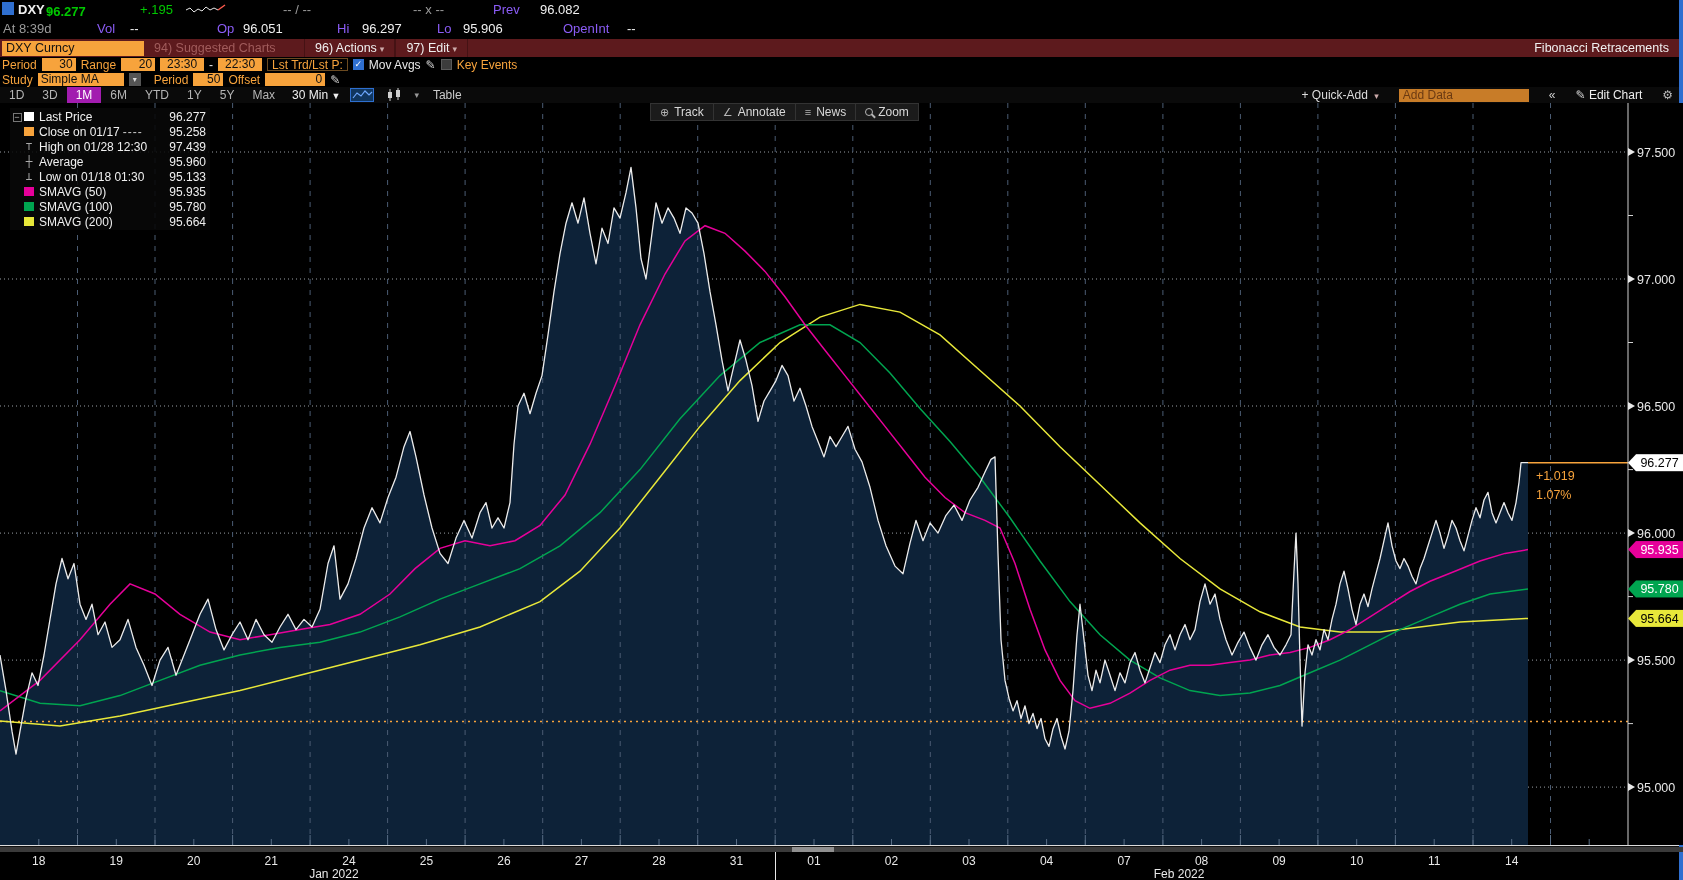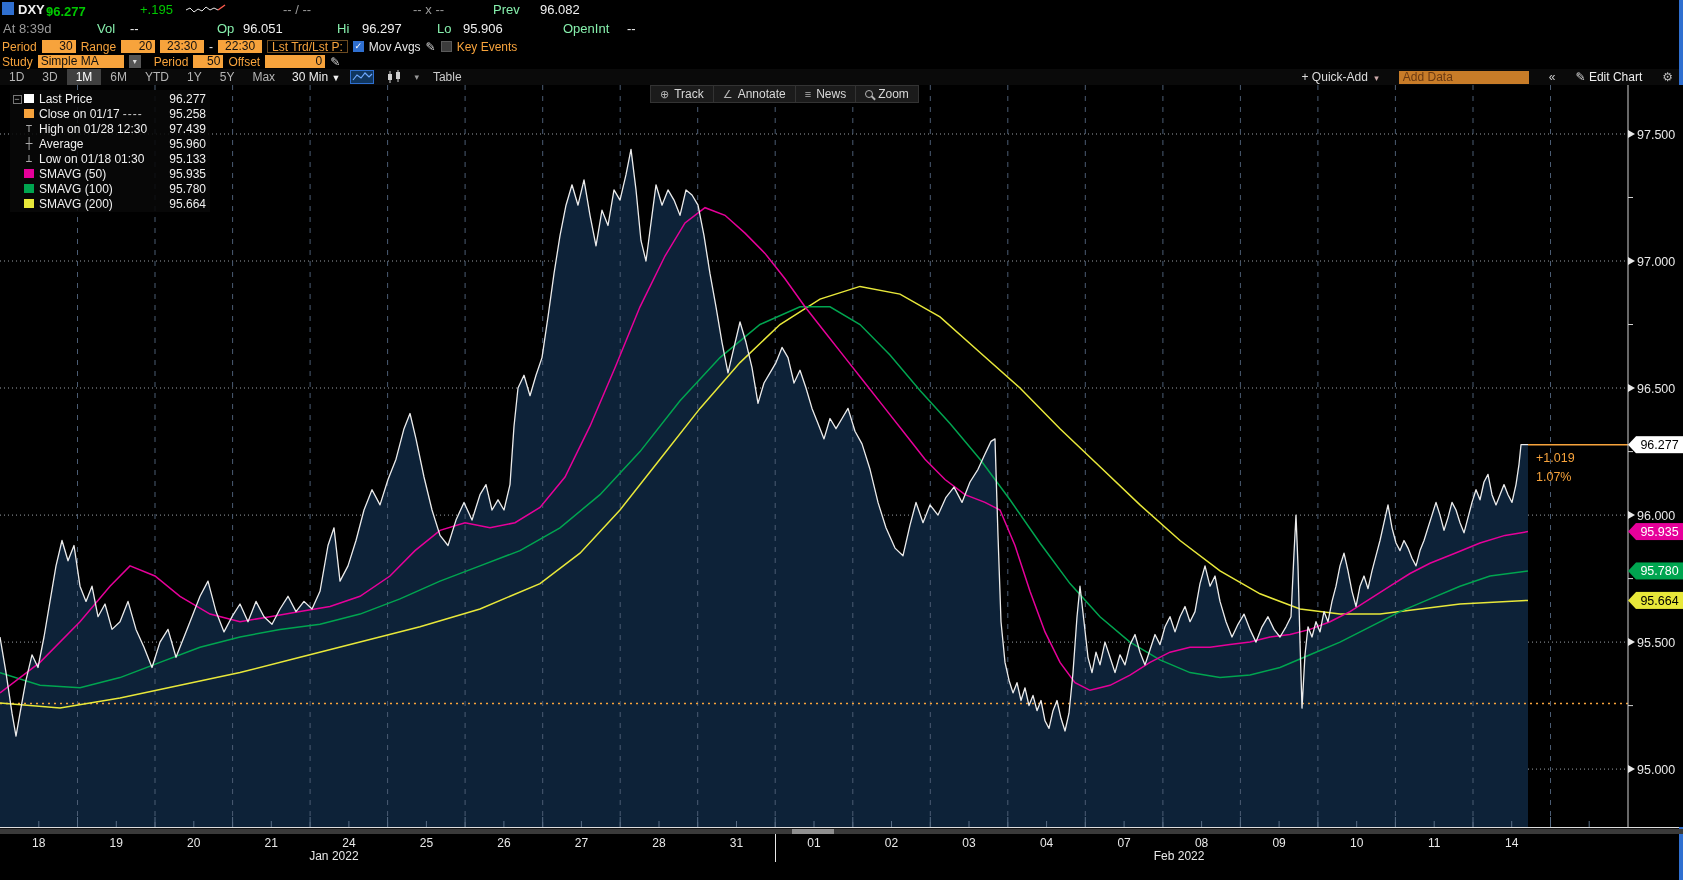--- a/index.html
+++ b/index.html
@@ -6,21 +6,21 @@
   html,body { background:#000; }
   body { font-family:"Liberation Sans", sans-serif; width:1683px; height:880px; overflow:hidden; }
   .window { position:relative; width:1683px; height:880px; background:#000; border-right:4px solid #2f6fd0; }
 
   
   .trow { position:relative; background:#000; }
   .trow1 { height:19px; }
   .trow2 { height:20px; }
   .trow span { position:absolute; top:2px; font-size:13px; white-space:nowrap; }
   .appicon { position:absolute; left:2px; top:3px; width:12px; height:13px; background:#2f6fd0; }
-  .wt { color:#f0f0f0; } .gn { color:#00c800;text-align:right; } .gy { color:#9b9b9b; } .or { color:#86efac; }
+  .wt { color:#f0f0f0; } .gn { color:#00c800;text-align:right; } .gy { color:#9b9b9b; } .or { color:#8b5cf6; }
   .b { font-weight:bold; }
   .spark { position:absolute; left:185px; top:2px; }
 
   
   .redbar { height:18px; background:#5d1a1d; display:flex; align-items:center; position:relative; }
   .sec-input { width:142px; height:15px; background:#f7a33c; color:#111; font-size:12.5px; padding:0 4px; margin-left:2px; line-height:15px; }
   .suggested { color:#a15c5c; font-size:12.5px; margin-left:10px; width:150px; }
   .rbtn { color:#f0f0f0; font-size:12.5px; padding:0 10px; height:100%; line-height:18px; border-left:1px solid #451214; border-right:1px solid #451214; cursor:default; }
   .caret { font-size:9px; color:#caa; margin-left:3px; }
   .redtitle { margin-left:auto; color:#f0f0f0; font-size:12.5px; padding-right:10px; }
@@ -34,21 +34,21 @@
   .cb { width:11px; height:11px; display:inline-block; }
   .cb.on { background:#2f6fd0; color:#fff; font-size:9px; line-height:11px; text-align:center; }
   .cb.off { background:#3c3c3c; border:1px solid #5a5a5a; }
   .wlabel { color:#e8e8e8; }
   .pencil { color:#d8d8d8; font-size:12px; }
   .ddbtn { width:12px; height:13px; background:#555; color:#ddd; font-size:8px; text-align:center; line-height:13px; }
 
   
   .tabbar { height:16px; background:#0a0a0a; display:flex; align-items:center; font-size:12px; color:#b5b5b5; }
   .rtab { padding:0 9px; height:16px; line-height:16px; cursor:default; }
-  .rtab.active { background:#404040; color:#fff; }
+  .rtab.active { background:#a21caf; color:#fff; }
   .interval { color:#f0f0f0; margin-left:8px; }
   .interval .tri { font-size:9px; color:#f0f0f0; }
   .cicon { margin-left:10px; display:flex; align-items:center; }
   .tablebtn { margin-left:14px; color:#ccc; }
   .tb-right { margin-left:auto; display:flex; align-items:center; gap:20px; padding-right:6px; }
   .qadd { color:#ddd; }
   .adddata { width:130px; height:13px; background:#c87c28; color:#6b3a12; font-size:12px; line-height:13px; padding:0 4px; }
   .chev { color:#ccc; font-size:12px; }
   .editchart { color:#eee; }
   .gear { color:#bbb; font-size:12px; }
@@ -114,20 +114,27 @@
     <span class="or" style="left:217px">Op</span>
     <span class="wt" style="left:243px">96.051</span>
     <span class="or" style="left:337px">Hi</span>
     <span class="wt" style="left:362px">96.297</span>
     <span class="or" style="left:437px">Lo</span>
     <span class="wt" style="left:463px">95.906</span>
     <span class="or" style="left:563px">OpenInt</span>
     <span class="wt" style="left:627px">--</span>
   </div>
 
+  <div class="redbar">
+    <div class="sec-input">DXY Curncy</div>
+    <div class="suggested">94) Suggested Charts</div>
+    <div class="rbtn"><span>96) Actions</span><span class="caret">▾</span></div>
+    <div class="rbtn"><span>97) Edit</span><span class="caret">▾</span></div>
+    <div class="redtitle">Fibonacci Retracements</div>
+  </div>
 
   <div class="prow">
     <span class="plabel">Period</span>
     <span class="pbox" style="width:34px">30</span>
     <span class="plabel">Range</span>
     <span class="pbox" style="width:34px">20</span>
     <span class="pbox c" style="width:44px">23:30</span>
     <span class="wlabel">-</span>
     <span class="pbox c" style="width:44px">22:30</span>
     <span class="lstbox">Lst Trd/Lst P:</span>

